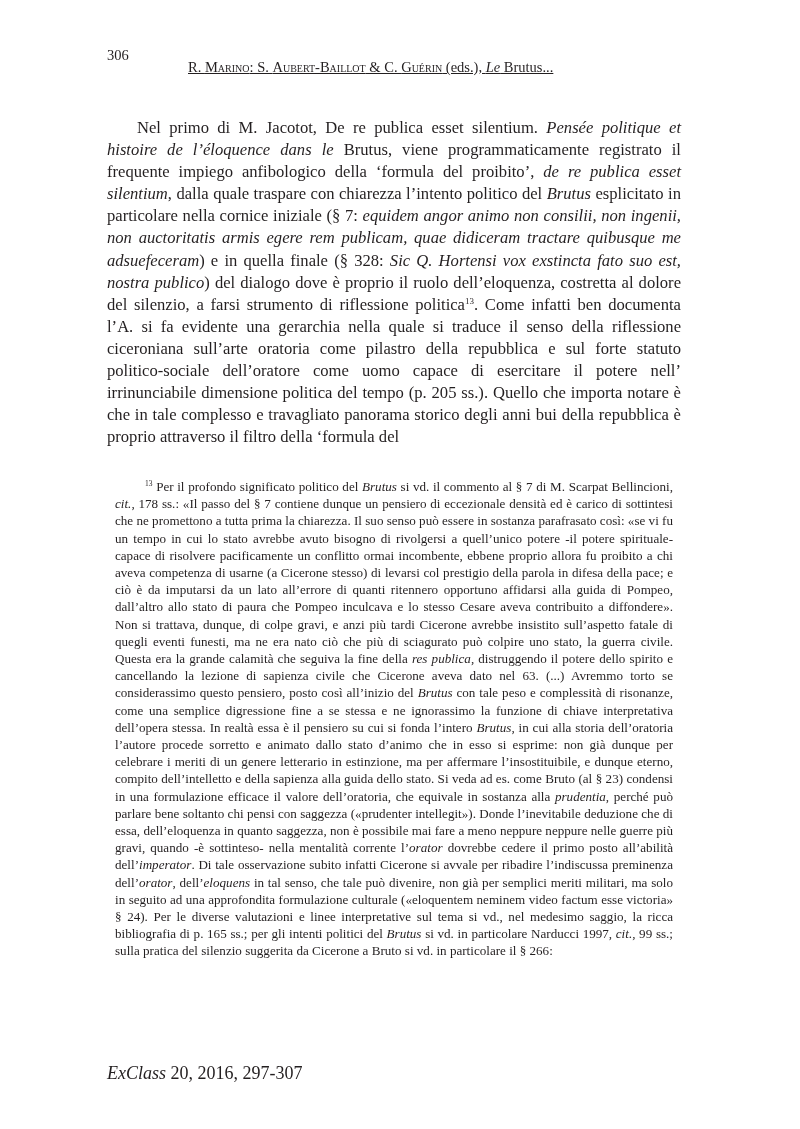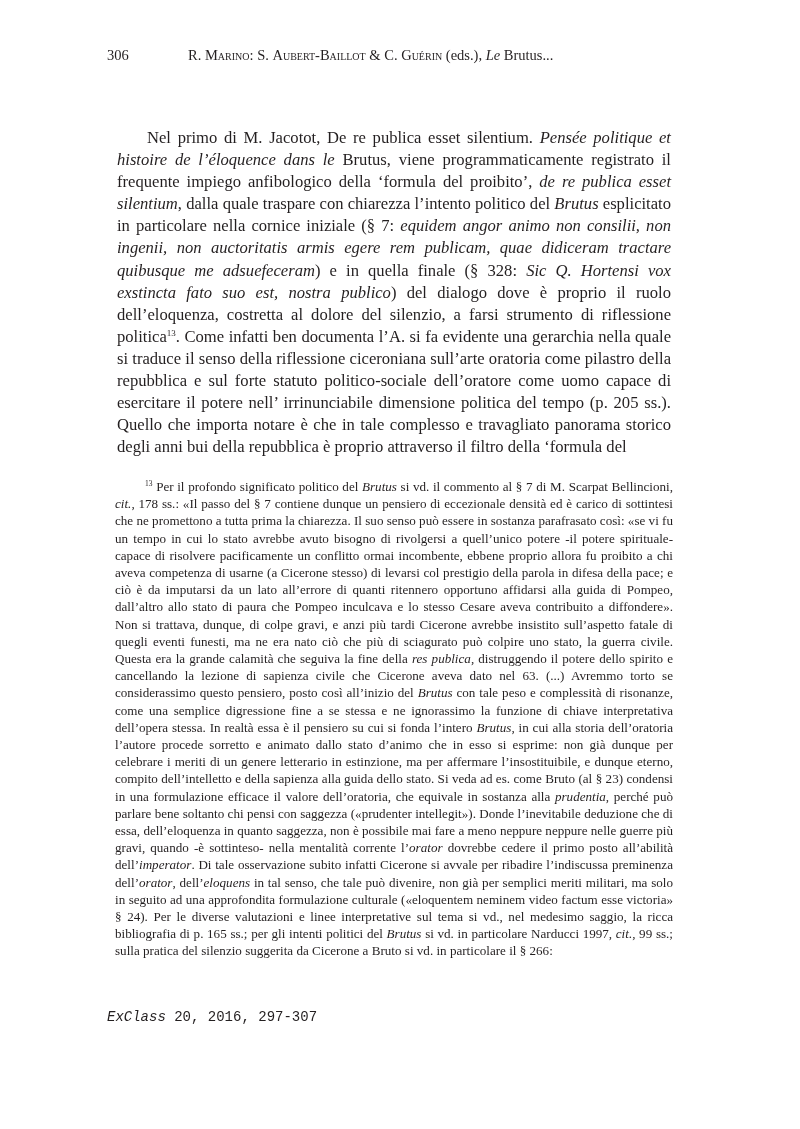--- a/index.html
+++ b/index.html
@@ -1,28 +1,28 @@
 <!DOCTYPE html>
 <html><head>
   <meta charset="utf-8">
   <style>
     html, body { margin: 0; padding: 0; background: #ffffff; }
     body { width: 800px; height: 1129px; position: relative; overflow: hidden; color: #231f20; font-family: "Liberation Serif", "DejaVu Serif", serif; }
     .header { position: absolute; top: 47px; left: 107px; width: 600px; font-size: 14.5px; }
     .header .pagenum { position: absolute; left: 0; top: 0; text-align: center; }
-    .header .running { position: absolute; left: 81px; top: 0; white-space: nowrap; }
+    .header .running { position: absolute; left: 81px; top: 12px; white-space: nowrap; text-decoration: underline; }
     .sc { font-variant: small-caps; }
     .main { position: absolute; top: 117px; left: 107px; width: 574px; font-size: 16.6px; line-height: 22.1px; text-align: justify; }
-    .main p { margin: 10px; text-indent: 30px; }
+    .main p { margin: 0; text-indent: 30px; }
     .it { font-style: italic; }
     sup { font-size: 9px; line-height: 0; vertical-align: 6px; }
     .notes { position: absolute; top: 470px; left: 107px; width: 574px; font-size: 13.1px; line-height: 17.2px; text-align: justify; }
     .notes p { margin: 8px; text-indent: 30px; }
     .notes sup { font-size: 7.5px; vertical-align: 5px; }
-    .footer { position: absolute; top: 1009px; left: 107px; font-size: 14px; white-space: nowrap; font-family: Liberation Mono, monospace; }
+    .footer { position: absolute; top: 1063px; left: 107px; font-size: 18px; white-space: nowrap; }
   </style>
 </head>
 <body>
 
 <div class="header">
   <span class="pagenum">306</span>
   <span class="running"><span>R. </span><span class="sc">Marino</span><span>: S. </span><span class="sc">Aubert-Baillot</span><span> &amp; C. </span><span class="sc">Guérin</span><span> (eds.), </span><span class="it">Le</span><span> Brutus...</span></span>
 </div>
 
 <div class="main">

